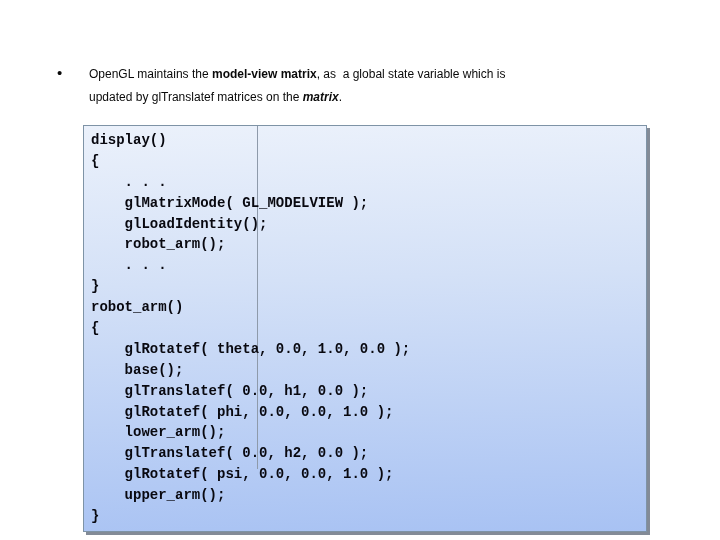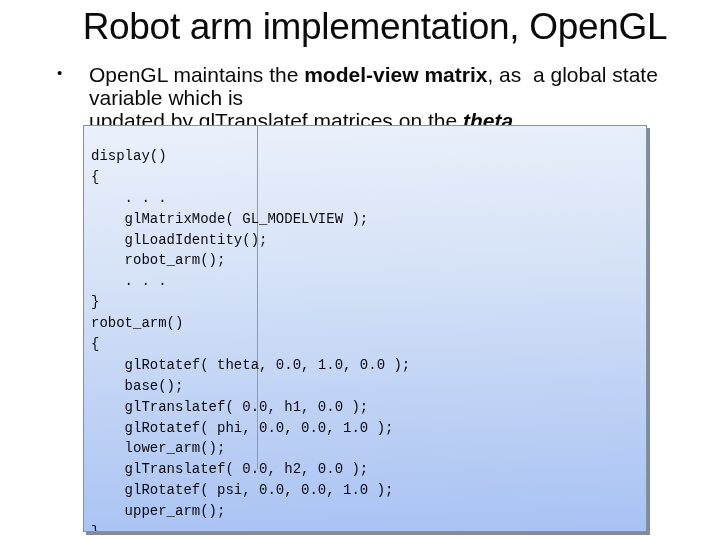--- a/index.html
+++ b/index.html
@@ -29,21 +29,21 @@
     position: absolute;
     left: 57px; top: 64px;
     font-size: 15px;
     color: #0a0a0a;
   }
   .bullet-text {
     position: absolute;
     left: 89px; top: 63px;
     width: 590px;
     margin: 0;
-    font-size: 21px;
+    font-size: 12px;
     line-height: 23px;
     color: #0a0a0a;
     white-space: pre-wrap;
   }
   .bullet-text .seg-bold { font-weight: 700; }
   .bullet-text .seg-bold-italic { font-weight: 700; font-style: italic; }
 
   .code-box {
     position: absolute;
     left: 83px; top: 125px;
@@ -55,41 +55,40 @@
   .code-divider {
     position: absolute;
     left: 173px; top: 0;
     width: 1px; height: 343px;
     background: #8e9aaa;
   }
   .code {
     position: absolute;
     inset: 0;
     margin: 0;
-    padding: 20px 0 0 7px;
+    padding: 4px 0 0 7px;
     font-family: "Liberation Mono", monospace;
     font-size: 14px;
-    font-weight: 400;
+    font-weight: 700;
     line-height: 20.9px;
     color: #08080f;
     white-space: pre;
     overflow: hidden;
   }
   .code-line { height: 20.9px; }
 </style>
 </head>
 <body>
 
 <div class="slide">
 
-  <h1 class="title">Robot arm implementation, OpenGL</h1>
 
   <div class="bullet-row">
     <span class="bullet-marker">•</span>
-    <p class="bullet-text" id="bullet-text"><span class="seg-normal">OpenGL maintains the </span><span class="seg-bold">model-view matrix</span><span class="seg-normal">, as  a global state variable which is</span><br><span class="seg-normal">updated by glTranslatef matrices on the </span><span class="seg-bold-italic">theta</span><span class="seg-normal">.</span></p>
+    <p class="bullet-text" id="bullet-text"><span class="seg-normal">OpenGL maintains the </span><span class="seg-bold">model-view matrix</span><span class="seg-normal">, as  a global state variable which is</span><br><span class="seg-normal">updated by glTranslatef matrices on the </span><span class="seg-bold-italic">matrix</span><span class="seg-normal">.</span></p>
   </div>
 
   <div class="code-box">
     <div class="code-divider"></div>
     <pre class="code" id="code-listing"><div class="code-line">display()</div><div class="code-line">{</div><div class="code-line">    . . .</div><div class="code-line">    glMatrixMode( GL_MODELVIEW );</div><div class="code-line">    glLoadIdentity();</div><div class="code-line">    robot_arm();</div><div class="code-line">    . . .</div><div class="code-line">}</div><div class="code-line">robot_arm()</div><div class="code-line">{</div><div class="code-line">    glRotatef( theta, 0.0, 1.0, 0.0 );</div><div class="code-line">    base();</div><div class="code-line">    glTranslatef( 0.0, h1, 0.0 );</div><div class="code-line">    glRotatef( phi, 0.0, 0.0, 1.0 );</div><div class="code-line">    lower_arm();</div><div class="code-line">    glTranslatef( 0.0, h2, 0.0 );</div><div class="code-line">    glRotatef( psi, 0.0, 0.0, 1.0 );</div><div class="code-line">    upper_arm();</div><div class="code-line">}</div></pre>
   </div>
 
 </div>
 
 </body></html>

